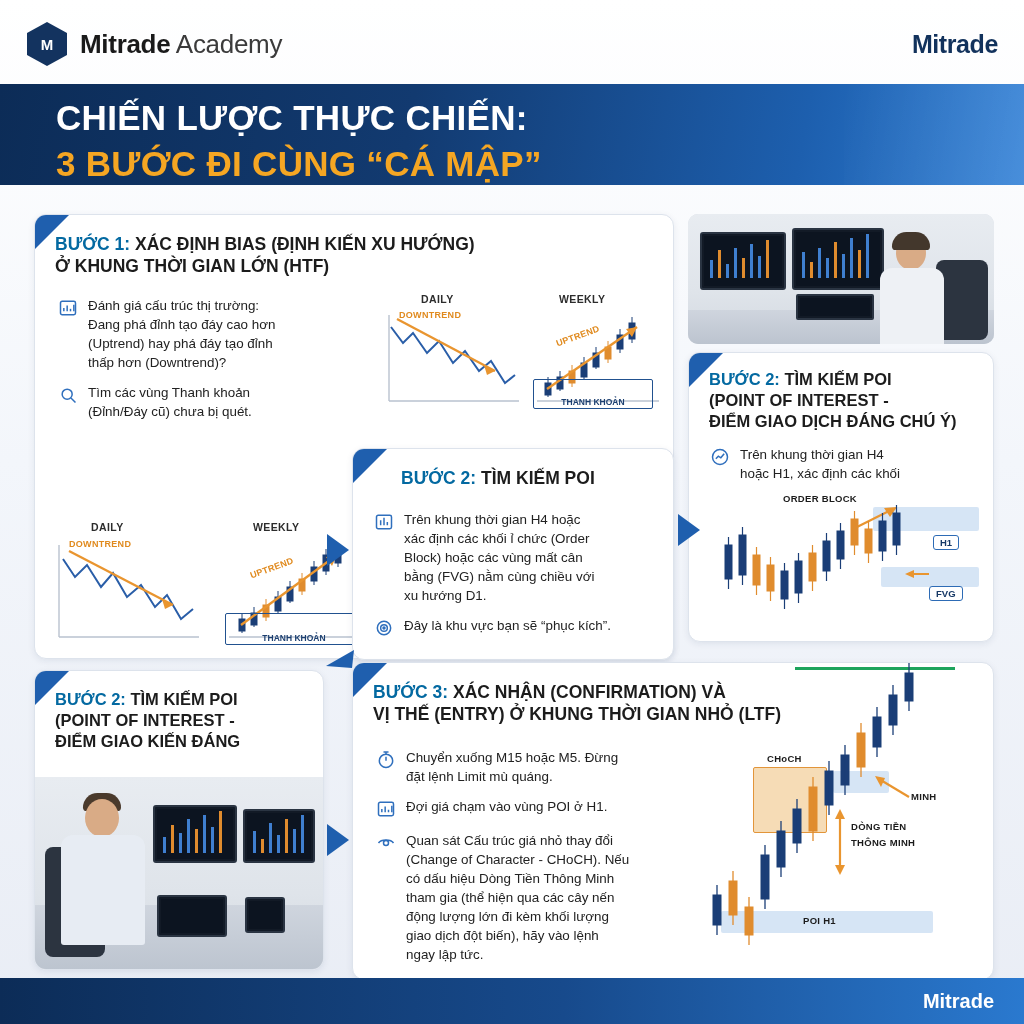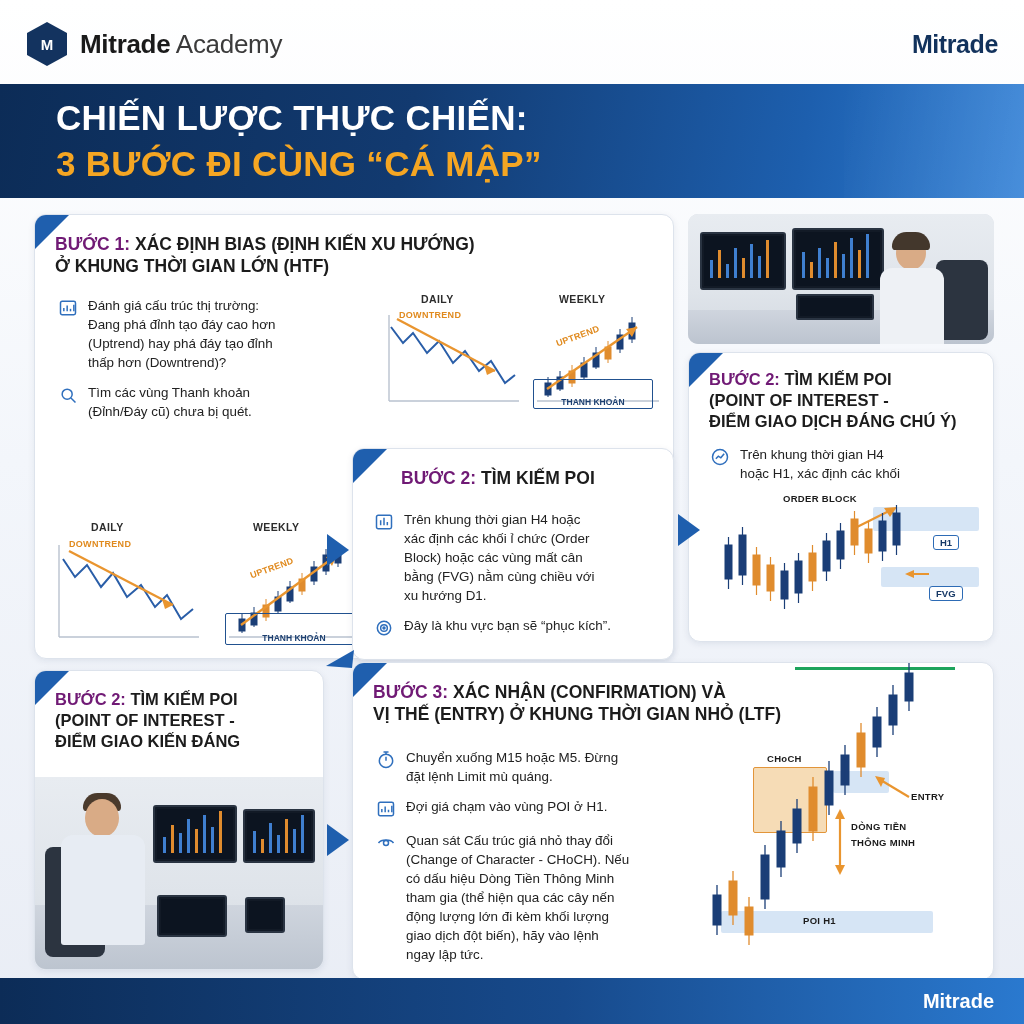--- a/index.html
+++ b/index.html
@@ -37,21 +37,21 @@
     font-size:26px; color:#1a1a1a; font-weight:bold; letter-spacing:-0.3px;
   }
   .brand-title .light { font-weight:normal; color:#3b3b3b; }
   .header-right {
     margin-left:auto; font-size:25px; font-weight:bold; color:#12325c;
     letter-spacing:-0.4px;
   }
 
   
   .banner {
-    position:absolute; left:0; top:84px; width:1024px; height:114px;
+    position:absolute; left:0; top:84px; width:1024px; height:101px;
     background:linear-gradient(100deg,#0c2c57 0%,#123a70 40%,#1d5fae 78%,#2f7fd6 100%);
   }
   .banner:after{
     content:""; position:absolute; right:0; top:0; width:180px; height:100%;
     background:linear-gradient(100deg,rgba(255,255,255,0) 0%,rgba(255,255,255,.12) 100%);
   }
   .banner-l1 {
     position:absolute; left:56px; top:14px;
     font-size:35px; font-weight:bold; color:#ffffff; letter-spacing:0.3px;
   }
@@ -69,21 +69,21 @@
     box-shadow:0 2px 7px rgba(18,40,80,0.08);
     overflow:hidden;
   }
   .card .corner {
     position:absolute; left:0; top:0; width:0; height:0;
     border-top:34px solid #1f5fae; border-right:34px solid transparent;
   }
   .step-head {
     font-size:17.5px; font-weight:bold; color:#1c1c1c; line-height:1.28;
   }
-  .step-head .step-no { color:#701a75; }
+  .step-head .step-no { color:#0369a1; }
   .step-head.small { font-size:16.5px; }
 
   .bullets { margin-top:9px; }
   .bullet {
     display:flex; gap:9px; margin-bottom:11px; align-items:flex-start;
   }
   .bullet .txt {
     font-size:13.4px; color:#222; line-height:1.42;
   }
   .ico {
@@ -584,21 +584,21 @@
 
     <div class="minichart" style="left:330px; top:-14px; width:300px; height:320px;">
 
       <span class="check" style="position:absolute; left:232px; top:-3px;">✓</span>
       <div style="position:absolute; left:112px; top:18px; width:160px; height:2.5px; background:#1ea45c;"></div>
 
       <div class="zone orange" style="left:70px; top:118px; width:74px; height:66px;"></div>
       <div class="tag" style="left:84px; top:104px;">CHoCH</div>
 
       <div class="zone" style="left:150px; top:122px; width:56px; height:22px;"></div>
-      <div class="tag" style="left:228px; top:142px;">ENTRY</div>
+      <div class="tag" style="left:228px; top:142px;">MINH</div>
       <svg width="46" height="34" style="position:absolute; left:188px; top:124px;">
         <line x1="38" y1="24" x2="8" y2="6" stroke="#e9952f" stroke-width="2.2"></line>
         <polygon points="4,3 14,5 10,14" fill="#e9952f"></polygon>
       </svg>
 
       <svg width="18" height="72" style="position:absolute; left:148px; top:158px;">
         <line x1="9" y1="6" x2="9" y2="64" stroke="#e9952f" stroke-width="2.2"></line>
         <polygon points="9,2 4,12 14,12" fill="#e9952f"></polygon>
         <polygon points="9,68 4,58 14,58" fill="#e9952f"></polygon>
       </svg>

